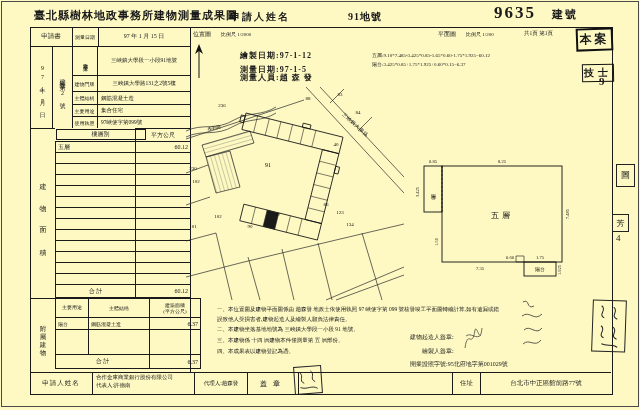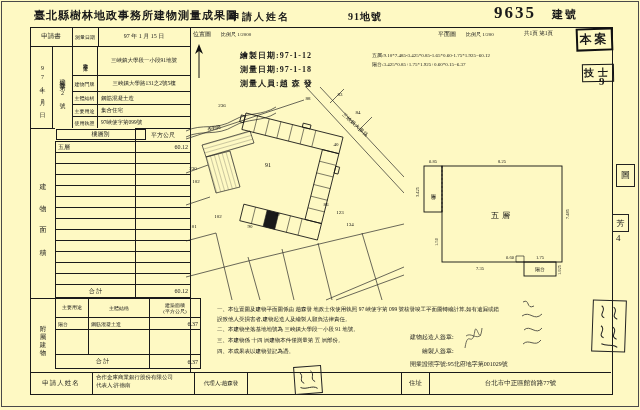--- a/index.html
+++ b/index.html
@@ -170,22 +170,22 @@
     </tr>
   </tbody>
     </table>
 
   <svg class="a" style="left:192px;top:44px;" width="14" height="36" viewBox="0 0 14 36">
     <line x1="7" y1="34" x2="7" y2="7" stroke="#111" stroke-width="1"></line>
     <path d="M7,0 L3,10 L7,7 L11,10 Z" fill="#111"></path>
   </svg>
 
   <div class="a b f8" style="left:240px;top:50px;letter-spacing:1px;">繪製日期:97-1-12</div>
-  <div class="a b f8" style="left:240px;top:64px;letter-spacing:1px;">測量日期:97-1-18</div>
-  <div class="a b f8" style="left:240px;top:78px;letter-spacing:1px;">測量人員:趙 森 發</div>
+  <div class="a b f8" style="left:240px;top:64px;letter-spacing:1px;">測量日期:97-1-5</div>
+  <div class="a b f8" style="left:240px;top:72px;letter-spacing:1px;">測量人員:趙 森 發</div>
 
   <div class="a f5" style="left:372px;top:52px;">五層:9.10*7.485-3.425*0.85-1.65*0.60-1.75*1.925=60.12</div>
   <div class="a f5" style="left:372px;top:61px;">陽台:3.425*0.85+1.75*1.925+0.60*0.15=6.37</div>
 
   <div class="a ct b" style="left:582px;top:64px;width:30px;height:16px;border:1.5px solid #111;font-size:10px;letter-spacing:4px;transform:rotate(-1deg);">技士</div>
   <div class="a b" style="left:599px;top:75px;font-size:11px;">9</div>
 
   <svg class="a" style="left:186px;top:86px;" width="218" height="216" viewBox="0 0 218 214">
     <defs>
       <pattern id="hatA" width="4" height="4" patternUnits="userSpaceOnUse" patternTransform="rotate(74)">
@@ -303,20 +303,21 @@
   <div class="a ct" style="left:612px;top:214px;width:15px;height:16px;border:1px solid #222;font-size:8px;">芳</div>
   <div class="a" style="left:616px;top:233px;font-size:9px;">4</div>
 
   <div class="a" style="left:30px;top:372px;width:581px;height:21px;border-top:1px solid #1a1a1a;display:flex;">
     <div class="cell-r ct f65" style="width:62px;letter-spacing:1px;">申請人姓名</div>
     <div class="cell-r" style="width:98px;padding-left:3px;line-height:1.5;">
       <div class="f55">合作金庫商業銀行股份有限公司</div>
       <div class="f55">代表人:許德南</div>
     </div>
     <div class="cell-r ct f55" style="width:52px;">代理人:趙森發</div>
+    <div class="cell-r ct f7" style="width:50px;letter-spacing:6px;">蓋章</div>
     <div class="cell-r" style="width:153px;"></div>
     <div class="cell-r ct f65" style="width:27px;">住址</div>
     <div class="ct f65" style="flex:1;">台北市中正區館前路77號</div>
   </div>
 
   <div class="a" style="left:294px;top:366px;width:26px;height:26px;border:1.5px solid #222;transform:rotate(-4deg);">
     <svg width="26" height="26" viewBox="0 0 26 26">
       <path d="M5,5 C10,9 3,13 9,16 M16,4 C21,8 14,12 20,15 M5,20 C11,23 17,18 22,22" stroke="#222" stroke-width="0.9" fill="none"></path>
     </svg>
   </div>

